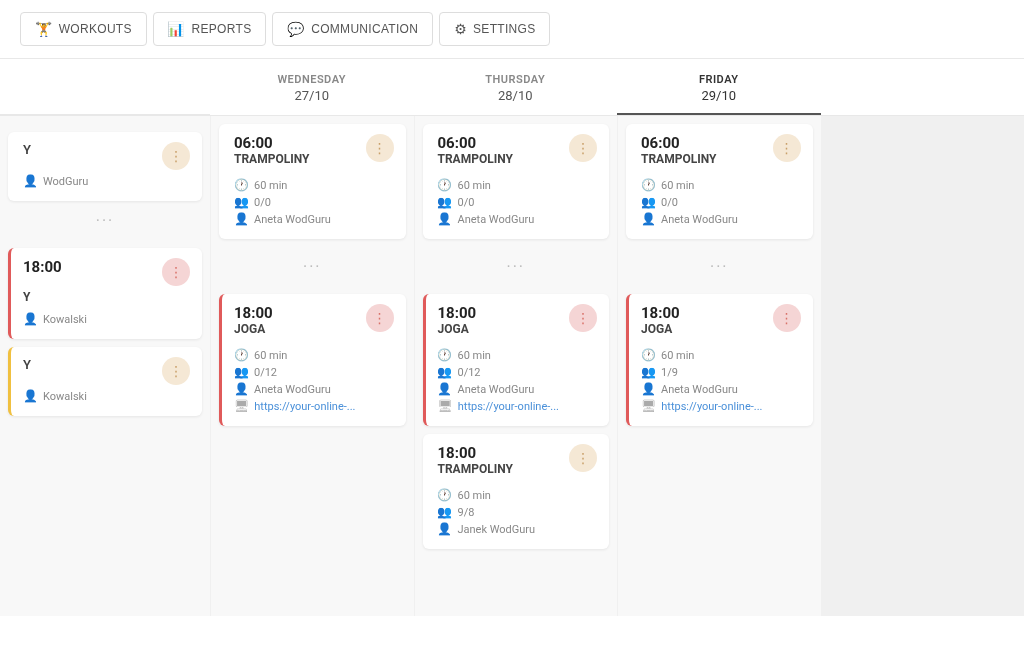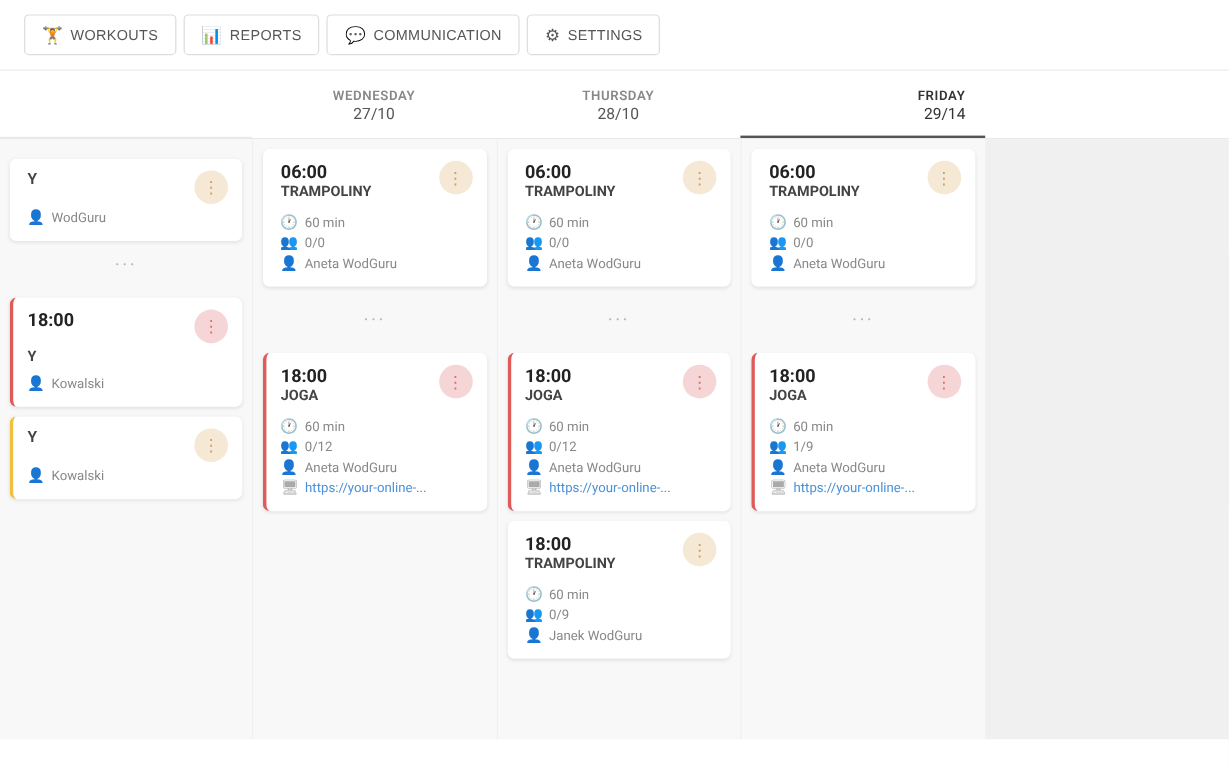--- a/index.html
+++ b/index.html
@@ -59,21 +59,20 @@
       text-transform: uppercase;
     }
     .day-header .day-date {
       font-size: 13px;
       color: #555;
       margin-top: 2px;
     }
     .day-header.active .day-name,
     .day-header.active .day-date {
       color: #333;
-      text-align: right;
     }
     .day-header.active {
       border-bottom: 2px solid #555;
     }
 
     
     .calendar-body {
       display: grid;
       grid-template-columns: 210px 1fr 1fr 1fr 1fr;
       background: #f0f0f0;
@@ -214,21 +213,21 @@
     <div class="day-header">
       <div class="day-name">WEDNESDAY</div>
       <div class="day-date">27/10</div>
     </div>
     <div class="day-header">
       <div class="day-name">THURSDAY</div>
       <div class="day-date">28/10</div>
     </div>
     <div class="day-header active">
       <div class="day-name">FRIDAY</div>
-      <div class="day-date">29/14</div>
+      <div class="day-date">29/10</div>
     </div>
   </div>
 
   <div class="calendar-body">
 
     <div class="first-column">
 
       <div class="partial-card" style="border-left-color: transparent;">
         <div class="card-header-row">
           <span style="font-size:13px; font-weight:600; color:#444;">Y</span>
@@ -386,21 +385,21 @@
             <div class="card-name">TRAMPOLINY</div>
           </div>
           <button class="menu-btn">⋮</button>
         </div>
         <div class="card-detail">
           <span class="detail-icon">🕐</span>
           <span>60 min</span>
         </div>
         <div class="card-detail">
           <span class="detail-icon">👥</span>
-          <span>0/9</span>
+          <span>9/8</span>
         </div>
         <div class="card-detail">
           <span class="detail-icon">👤</span>
           <span>Janek WodGuru</span>
         </div>
       </div>
     </div>
 
     <div class="day-column">
 

